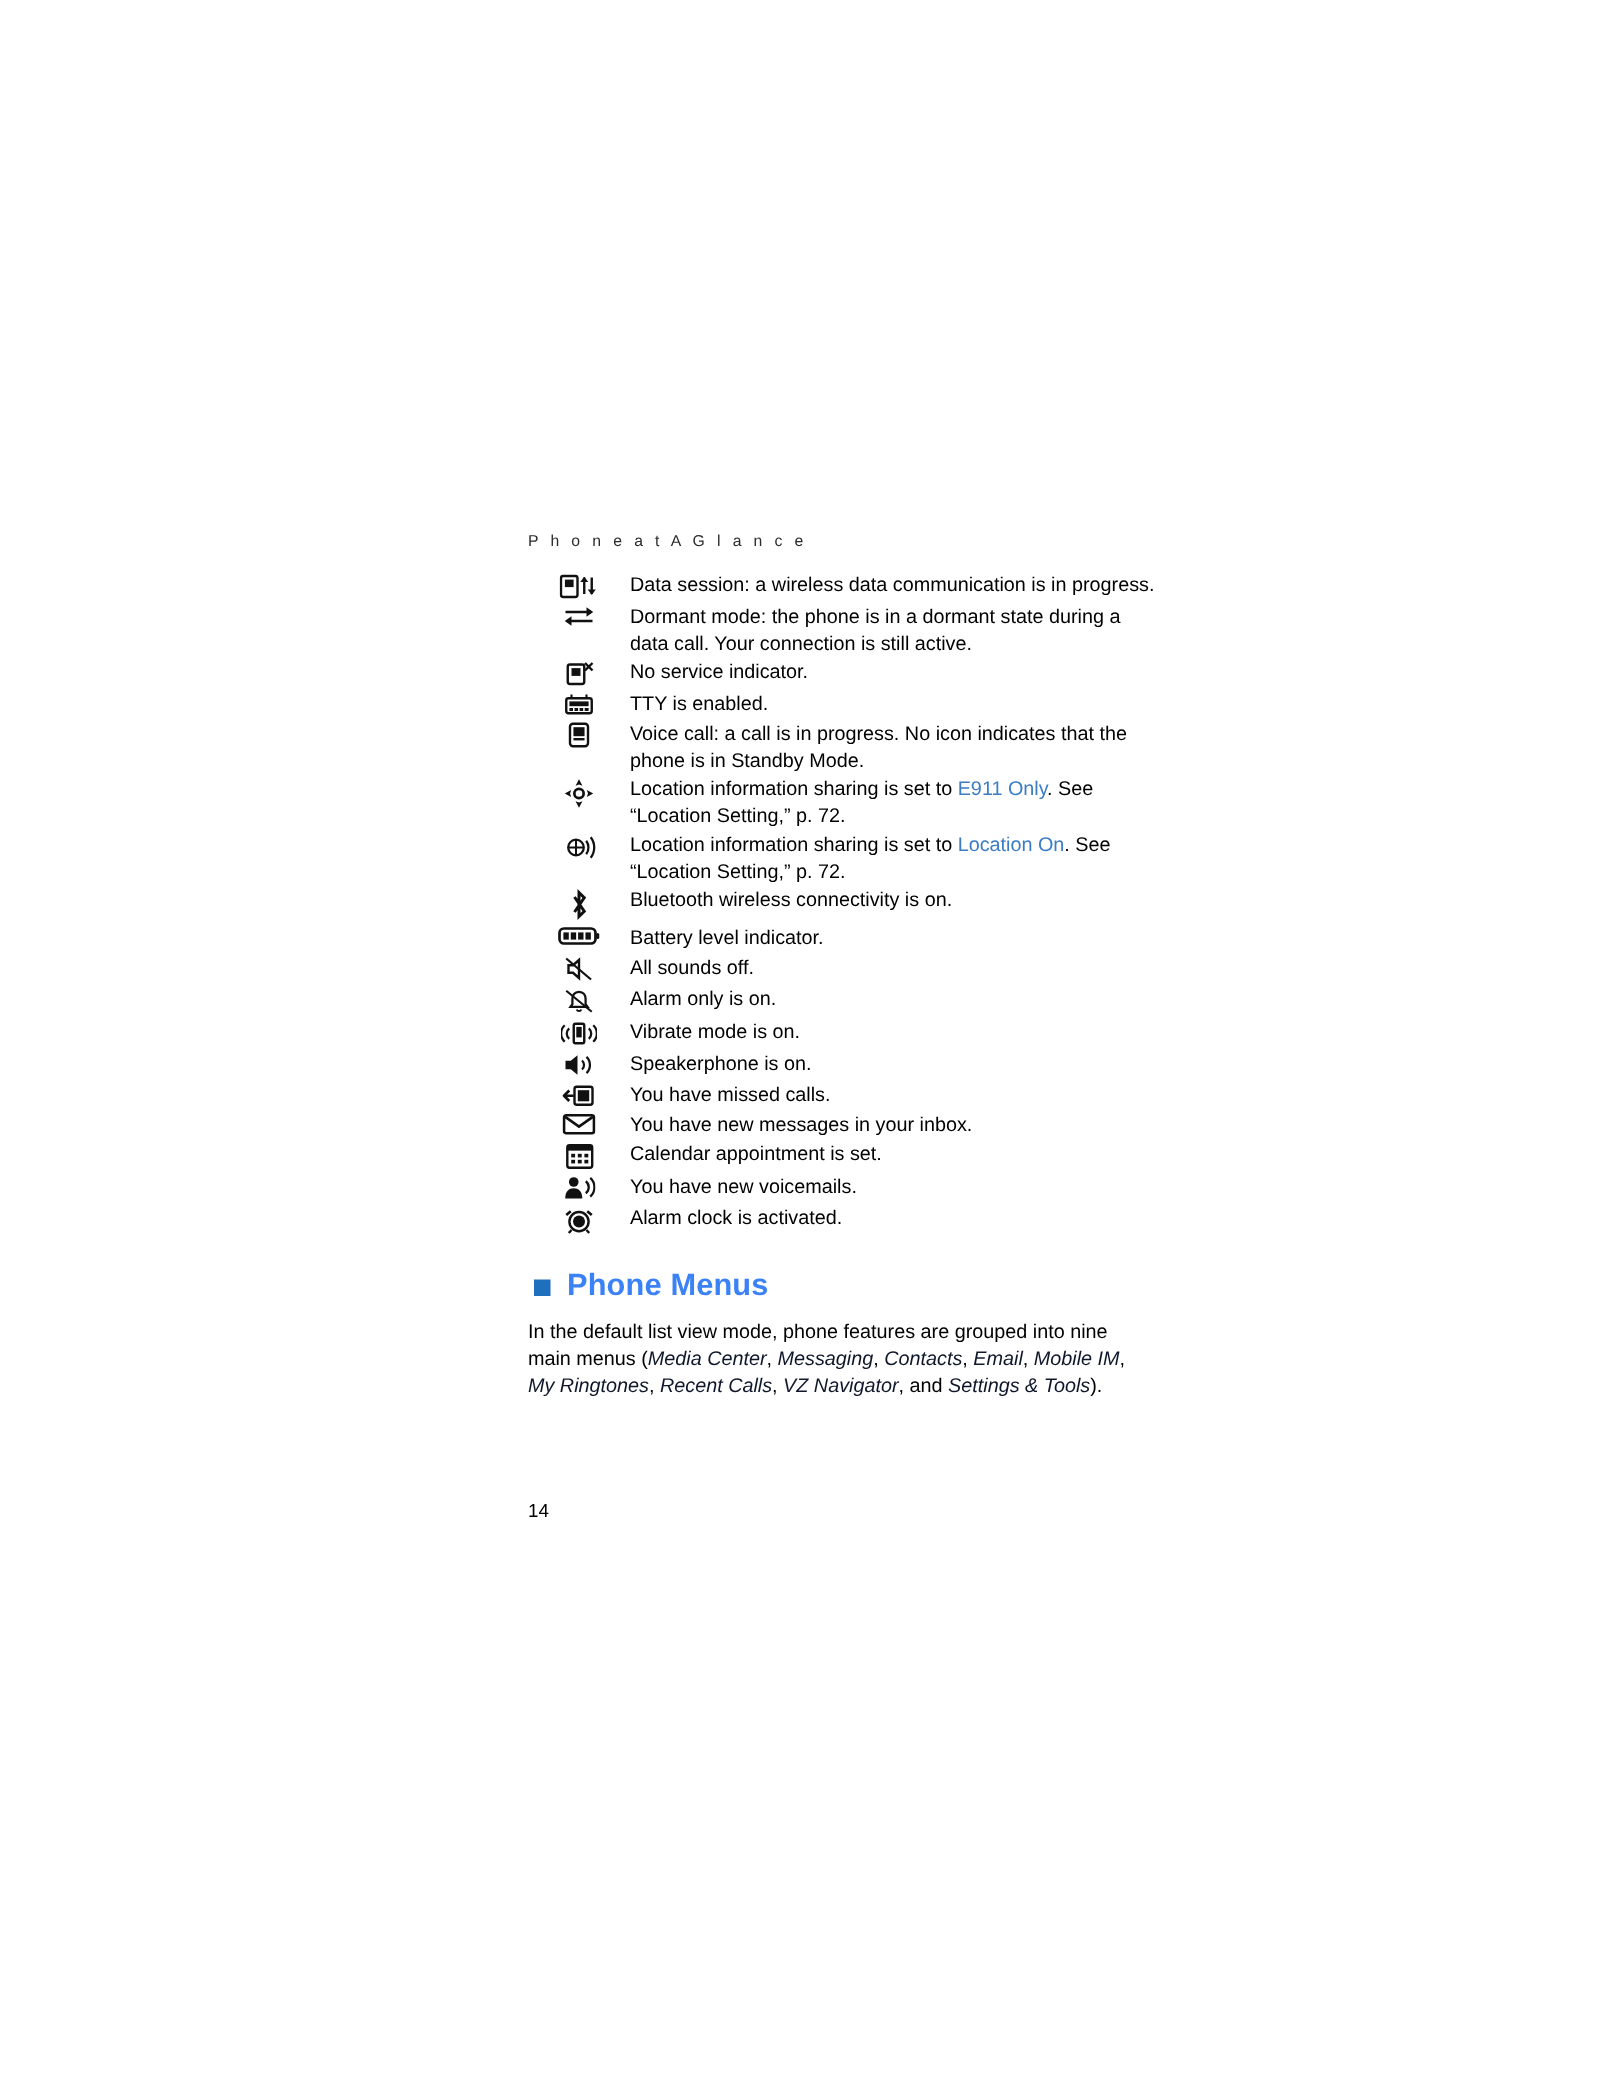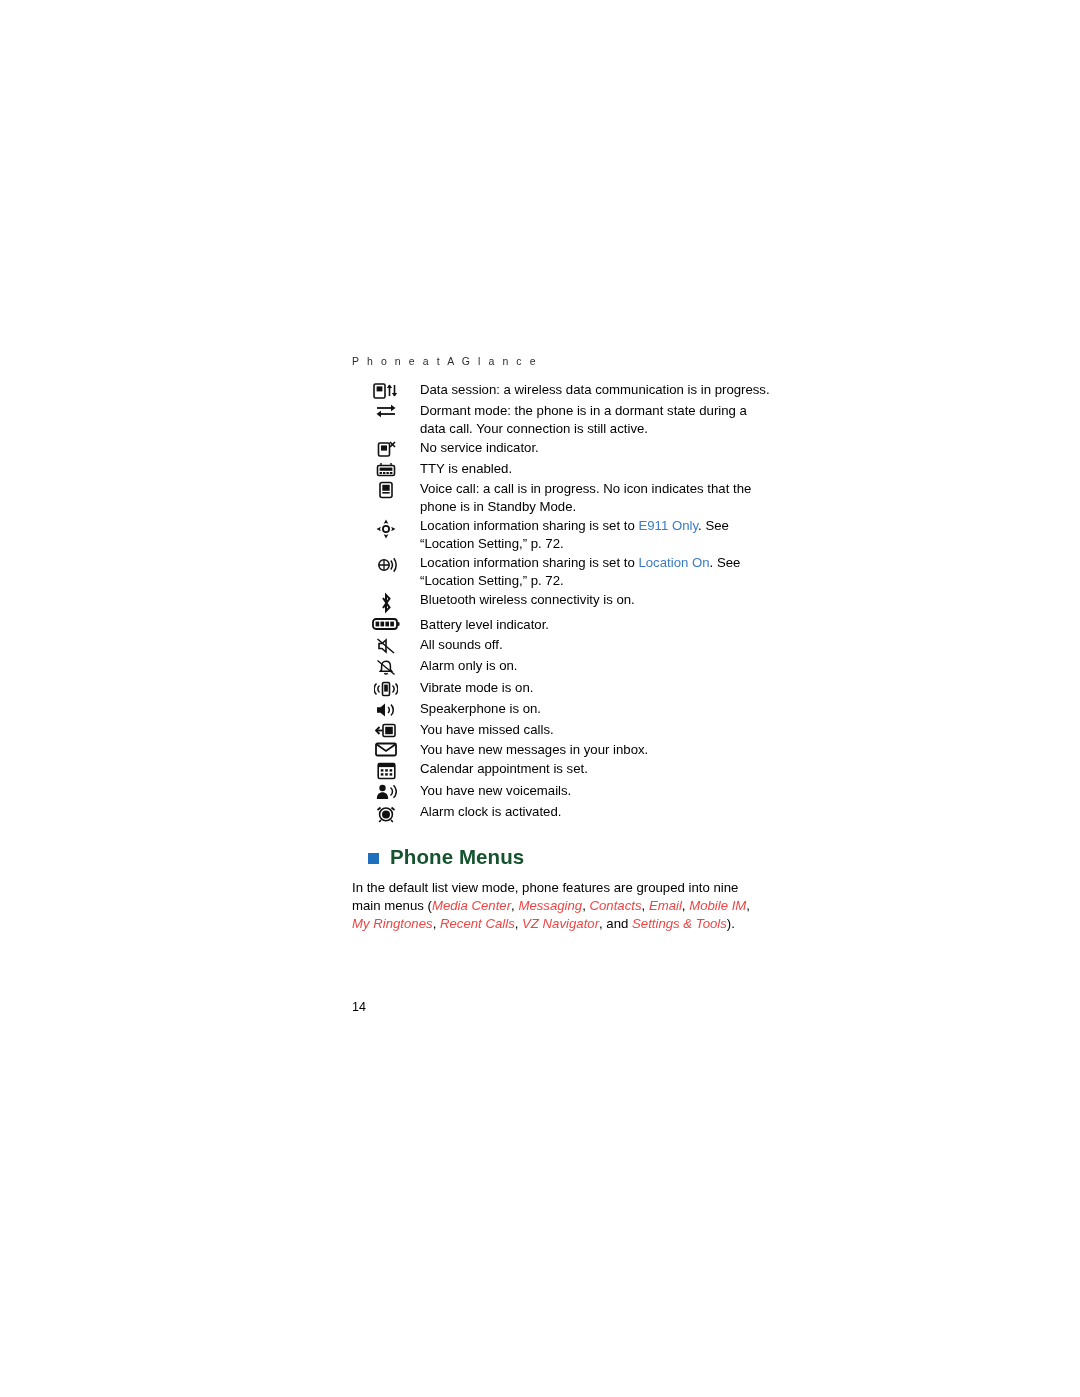--- a/index.html
+++ b/index.html
@@ -57,23 +57,23 @@
     font-size: 13.2px;
     line-height: 17.5px;
     color: #000000;
     padding-top: 0px;
   }
   .desc .em {
     color: #3b7cc4;
   }
   h2.section {
     font-size: 20.5px;
-    color: #14532d;
+    color: #3b82f6;
     font-weight: bold;
-    margin: 22px 0 10px 16px;
+    margin: 22px 0 10px 4px;
     padding-left: 22px;
     position: relative;
     letter-spacing: 0.1px;
   }
   h2.section::before {
     content: "";
     position: absolute;
     left: 0;
     top: 8px;
     width: 11px;
@@ -81,21 +81,21 @@
     background: #1f6fbf;
   }
   .para {
     font-size: 13.2px;
     line-height: 17.8px;
     color: #000000;
     width: 400px;
   }
   .para .menu {
     font-style: italic;
-    color: #ef4444;
+    color: #0f172a;
   }
   .folio {
     position: absolute;
     left: 335px;
     top: 1000px;
     font-size: 12.5px;
     color: #000000;
     text-align: center;
   }
 </style>

